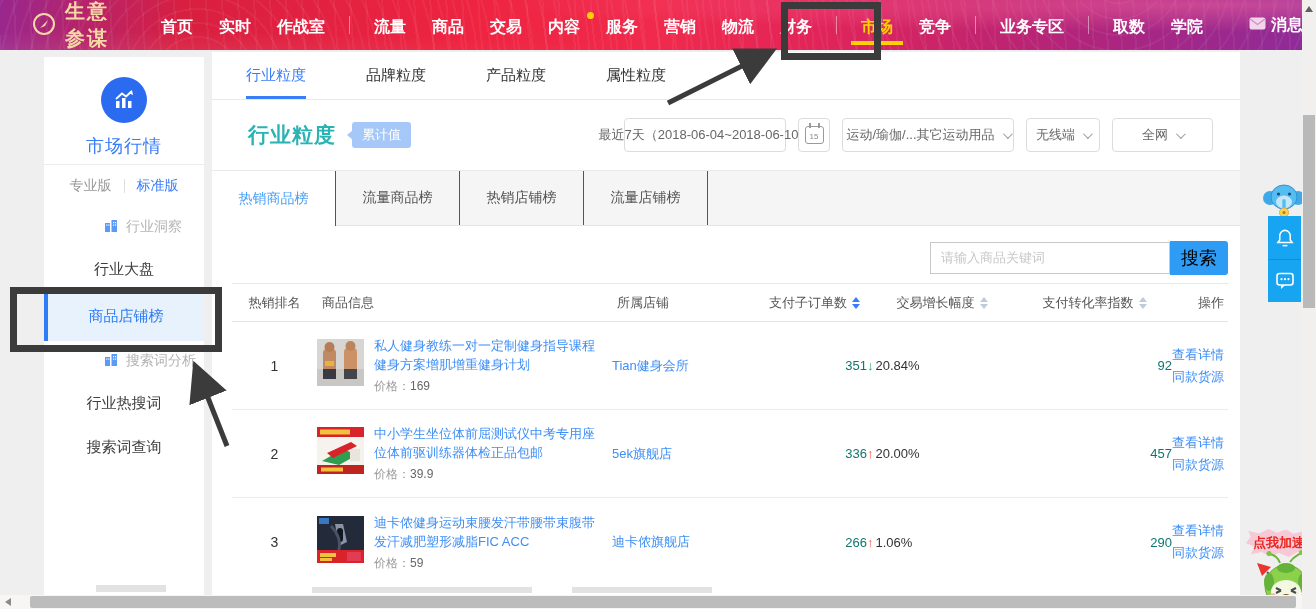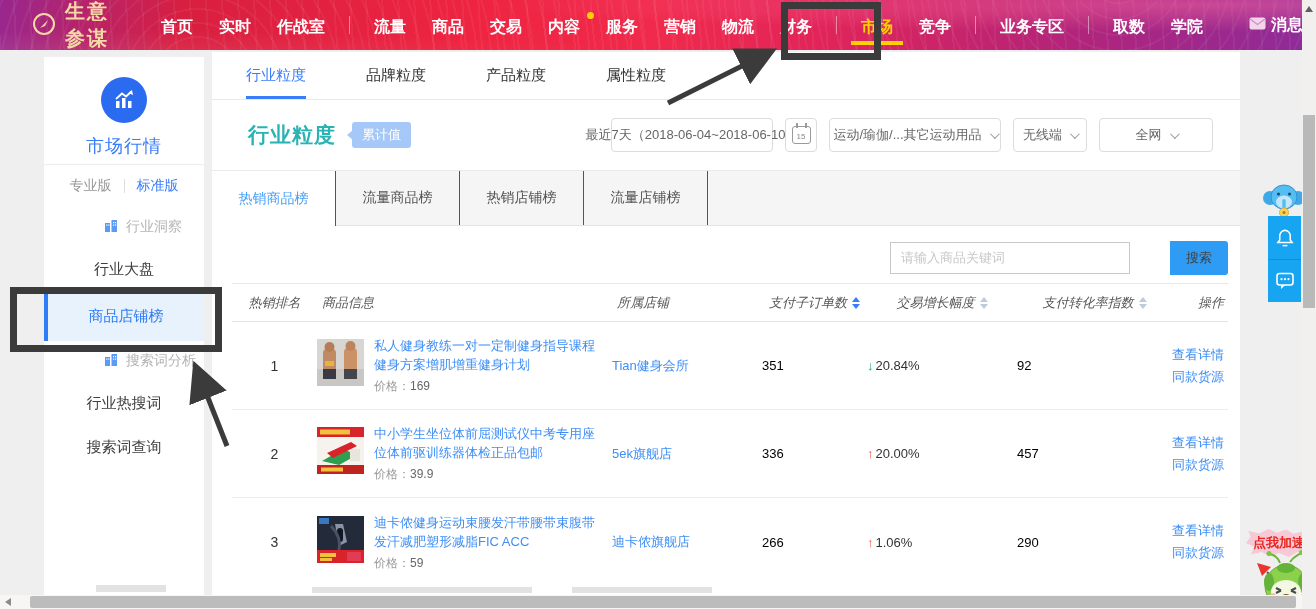--- a/index.html
+++ b/index.html
@@ -51,58 +51,58 @@
   .page-title { font-size:21px; font-weight:bold; color:#2bb3b3; letter-spacing:1px; }
   .badge { position:relative; margin-left:16px; background:#a5c8f8; color:#fff; font-size:13px; padding:4px 10px; border-radius:3px; }
   .badge::before { content:""; position:absolute; left:-5px; top:50%; transform:translateY(-50%); border-top:5px solid transparent; border-bottom:5px solid transparent; border-right:6px solid #a5c8f8; }
   .spacer { flex:1; }
   .fbox { height:34px; border:1px solid #dcdcdc; border-radius:4px; background:#fff; color:#666; font-size:13px; display:flex; align-items:center; justify-content:center; gap:8px; cursor:pointer; white-space:nowrap; }
   .filters { display:flex; align-items:center; gap:12px; }
   .f-date { width:162px; }
   .f-cal { width:32px; }
   .f-cat { width:172px; }
   .f-term { width:74px; }
-  .f-scope { width:114px; }
+  .f-scope { width:101px; }
   .chev { width:7px; height:7px; border-right:1px solid #9a9a9a; border-bottom:1px solid #9a9a9a; transform:rotate(45deg) translateY(-2px); }
   .cal-icon { width:19px; height:18px; border:1px solid #9a9a9a; border-radius:3px; position:relative; font-size:8px; color:#8a8a8a; text-align:center; line-height:20px; }
   .cal-icon::before, .cal-icon::after { content:""; position:absolute; top:-4px; width:2px; height:5px; background:#9a9a9a; }
   .cal-icon::before { left:3px; } .cal-icon::after { right:3px; }
 
   .subtabs { height:56px; background:#f5f5f6; border-top:1px solid #eaeaea; border-bottom:1px solid #e3e4e6; display:flex; }
   .subtab { width:124px; border-right:1px solid #a21caf; display:flex; align-items:center; justify-content:center; font-size:14px; color:#555; cursor:pointer; }
   .subtab.active { background:#fff; color:#4aa0f8; margin-bottom:-1px; }
   .subtab-fill { flex:1; }
 
   .content { padding:12px 12px 0 20px; }
   .search-row { height:46px; display:flex; justify-content:flex-end; align-items:center; border-bottom:1px solid #e8e8e8; padding-bottom:6px; }
   .search-input { width:240px; height:32px; border:1px solid #c9c9c9; padding:0 10px; font-size:13px; color:#333; outline:none; }
   .search-input::placeholder { color:#c8c8c8; }
-  .search-btn { width:58px; height:34px; background:#2e9cf5; color:#404040; font-size:13px; border:none; border-radius:0 3px 3px 0; cursor:pointer;margin-left:40px; }
+  .search-btn { width:58px; height:34px; background:#2e9cf5; color:#000000; font-size:18px; border:none; border-radius:0 3px 3px 0; cursor:pointer; }
 
   .tgrid { display:grid; grid-template-columns:85px 295px 150px 105px 150px 155px 1fr; align-items:center; }
-  .thead { height:38px; border-bottom:1px solid #e4e4e4; color:#555; font-size:13px;font-style:italic; }
+  .thead { height:38px; border-bottom:1px solid #e4e4e4; color:#555; font-size:13px; }
   .th { display:flex; align-items:center; }
   .th.c { justify-content:center; } .th.l { padding-left:5px; } .th.r { justify-content:flex-end; padding-right:4px; }
   .sort { display:inline-flex; flex-direction:column; gap:2px; margin-left:5px; }
   .sort i { width:0; height:0; border-left:4px solid transparent; border-right:4px solid transparent; }
   .sort .up { border-bottom:5px solid #c0cbda; }
   .sort .dn { border-top:5px solid #c0cbda; }
   .sort.on .up { border-bottom-color:#3a7df8; }
   .sort.on .dn { border-top-color:#3a7df8; }
 
   .row { min-height:88px; border-bottom:1px solid #ececec; font-size:13px; }
   .row:last-of-type { border-bottom:none; }
   .rank { text-align:center; font-size:14px; color:#333; }
   .pinfo { display:flex; align-items:center; gap:10px; padding:10px 0; }
   .pimg { width:47px; height:47px; flex:0 0 47px; align-self:flex-start; margin-top:3px; }
   .p-title { width:228px; color:#3e8ef7; line-height:19px; cursor:pointer; }
   .p-price { margin-top:4px; color:#999; font-size:12px; }
   .p-price b { font-weight:normal; color:#666; }
   .shop { color:#3e8ef7; cursor:pointer; }
-  .num { text-align:left; color:#000000; }
+  .num { text-align:right; color:#0f766e; }
   .growth { text-align:left; }
   .g-arrow { font-weight:bold; margin-right:2px; }
   .down .g-arrow { color:#0eb05f; }
   .up .g-arrow { color:#f4503c; }
   .ops { text-align:right; padding-right:4px; line-height:22px; }
   .ops a { display:block; color:#3e8ef7; text-decoration:none; cursor:pointer; }
   .main-sliver { position:absolute; bottom:2px; height:6px; background:#d5d5d5; opacity:.7; }
 
   
   .anno { position:absolute; border:7px solid #3b3b3b; background:transparent; z-index:50; pointer-events:none; }

